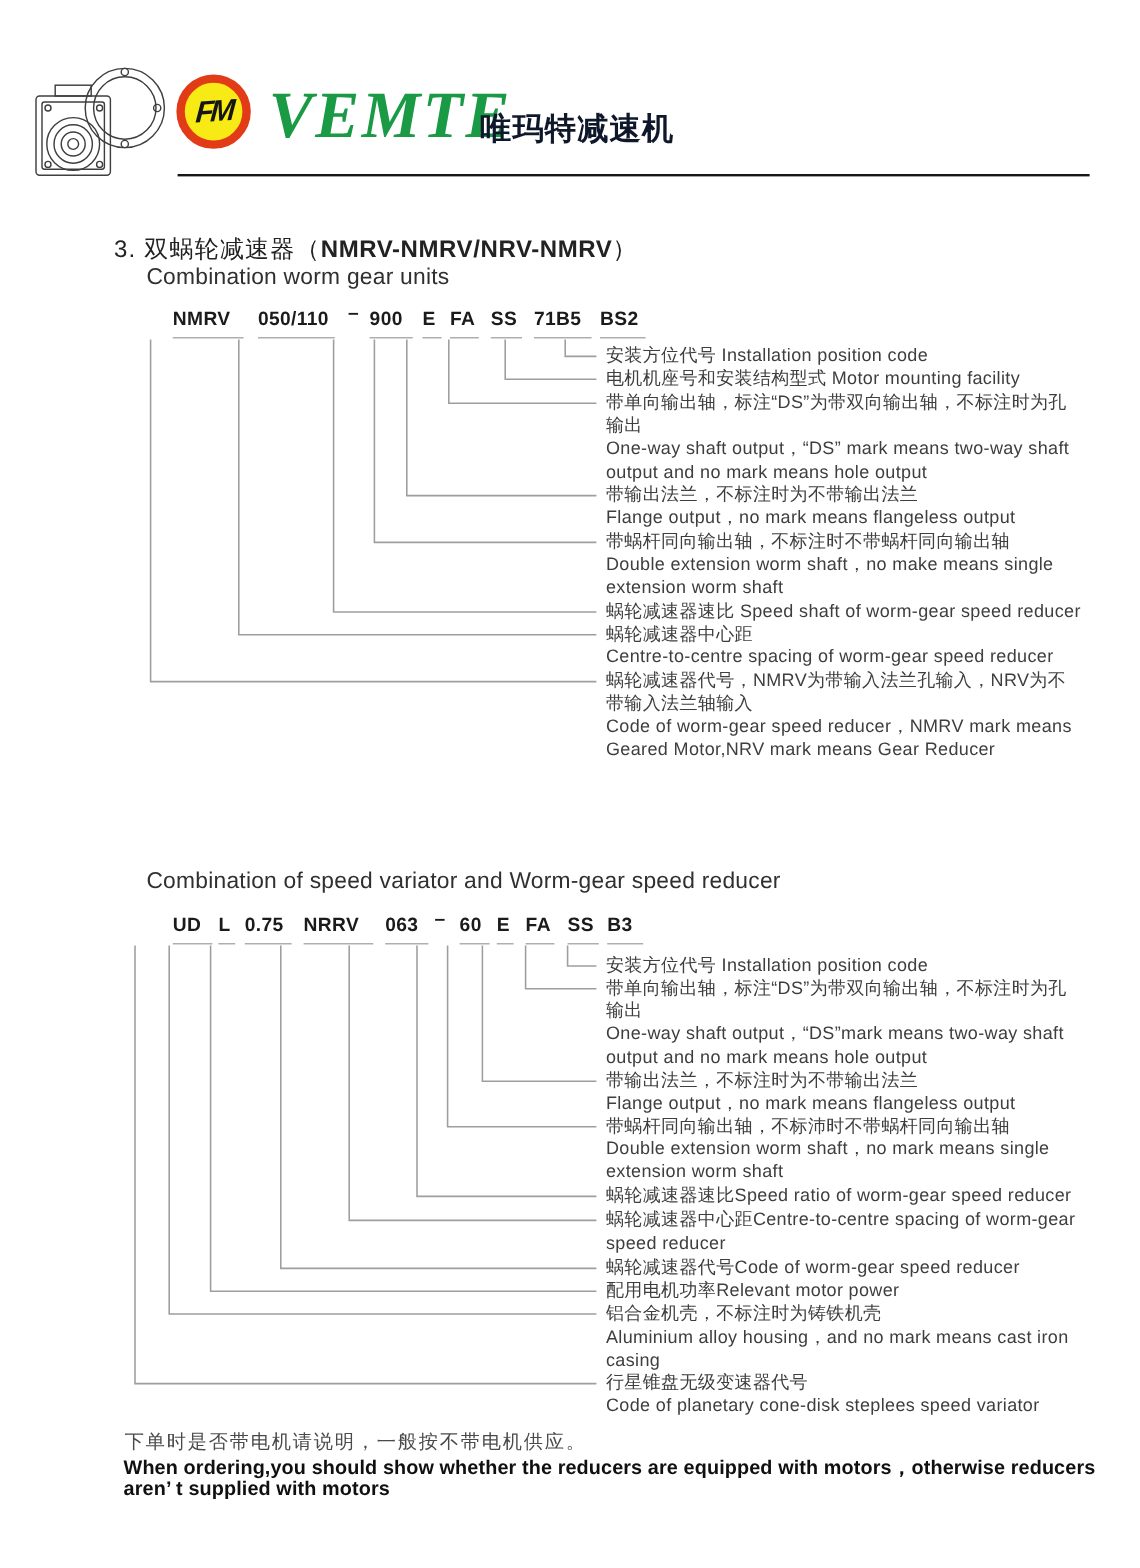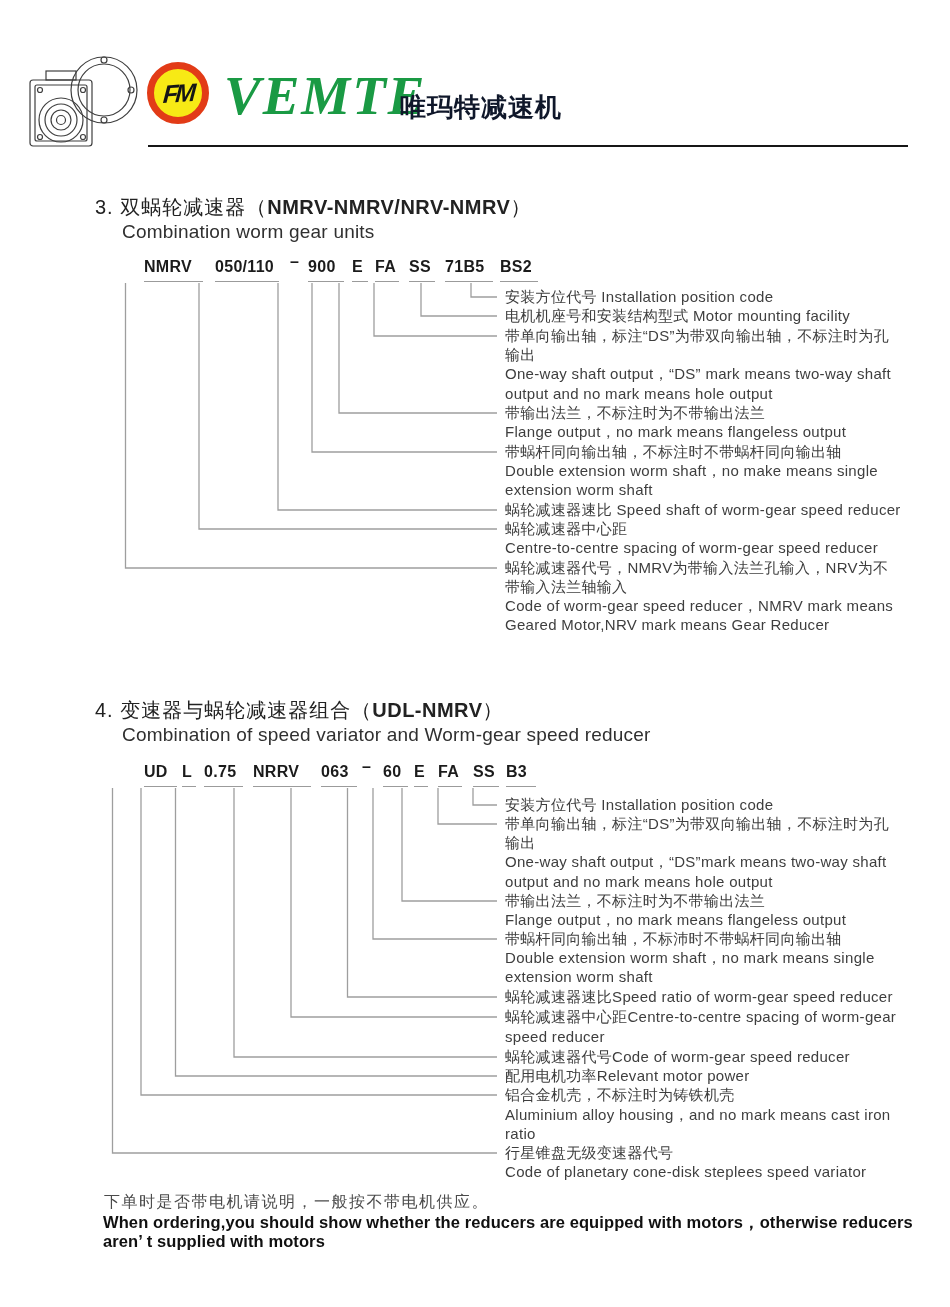--- a/index.html
+++ b/index.html
@@ -96,24 +96,20 @@
   <div class="lab" style="top:463px">Double extension worm shaft，no make means single</div>
   <div class="lab" style="top:482px">extension worm shaft</div>
   <div class="lab" style="top:502px">蜗轮减速器速比 Speed shaft of worm-gear speed reducer</div>
   <div class="lab" style="top:521px">蜗轮减速器中心距</div>
   <div class="lab" style="top:540px">Centre-to-centre spacing of worm-gear speed reducer</div>
   <div class="lab" style="top:560px">蜗轮减速器代号，NMRV为带输入法兰孔输入，NRV为不</div>
   <div class="lab" style="top:579px">带输入法兰轴输入</div>
   <div class="lab" style="top:617px">Geared Motor,NRV mark means Gear Reducer</div>
   <div class="lab" style="top:598px">Code of worm-gear speed reducer，NMRV mark means</div>
 
-  <div class="sec-title" style="left:95px;top:697px">
-    <span>4.</span>
-    <span>变速器与蜗轮减速器组合（</span><span class="bold">UDL-NMRV</span><span>）</span>
-  </div>
   <div class="sec-sub" style="left:122px;top:724px">Combination of speed variator and Worm-gear speed reducer</div>
 
   <div class="code-seg sec4seg" style="left:96px;width:33px">UD</div>
   <div class="code-seg sec4seg" style="left:134px;width:14px">L</div>
   <div class="code-seg sec4seg" style="left:156px;width:39px">0.75</div>
   <div class="code-seg sec4seg" style="left:205px;width:58px">NRRV</div>
   <div class="code-seg sec4seg" style="left:273px;width:36px">063</div>
   <div class="code-seg sec4seg code-dash" style="left:314px;width:12px">–</div>
   <div class="code-seg sec4seg" style="left:335px;width:25px">60</div>
   <div class="code-seg sec4seg" style="left:366px;width:14px">E</div>
@@ -131,21 +127,21 @@
   <div class="lab" style="top:931px">带蜗杆同向输出轴，不标沛时不带蜗杆同向输出轴</div>
   <div class="lab" style="top:950px">Double extension worm shaft，no mark means single</div>
   <div class="lab" style="top:969px">extension worm shaft</div>
   <div class="lab" style="top:1009px">蜗轮减速器中心距Centre-to-centre spacing of worm-gear</div>
   <div class="lab" style="top:989px">蜗轮减速器速比Speed ratio of worm-gear speed reducer</div>
   <div class="lab" style="top:1029px">speed reducer</div>
   <div class="lab" style="top:1049px">蜗轮减速器代号Code of worm-gear speed reducer</div>
   <div class="lab" style="top:1068px">配用电机功率Relevant motor power</div>
   <div class="lab" style="top:1087px">铝合金机壳，不标注时为铸铁机壳</div>
   <div class="lab" style="top:1107px">Aluminium alloy housing，and no mark means cast iron</div>
-  <div class="lab" style="top:1126px">ratio</div>
+  <div class="lab" style="top:1126px">casing</div>
   <div class="lab" style="top:1145px">行星锥盘无级变速器代号</div>
   <div class="lab" style="top:1164px">Code of planetary cone-disk steplees speed variator</div>
 
   <svg class="wires" width="950" height="1307" viewBox="0 0 950 1307">
     <g stroke="#9e9e9e" stroke-width="1.3" fill="none">
 
       <path d="M471 283 V297 H497"></path>
       <path d="M421 283 V316 H497"></path>
       <path d="M374 283 V336 H497"></path>
       <path d="M339 283 V413 H497"></path>

